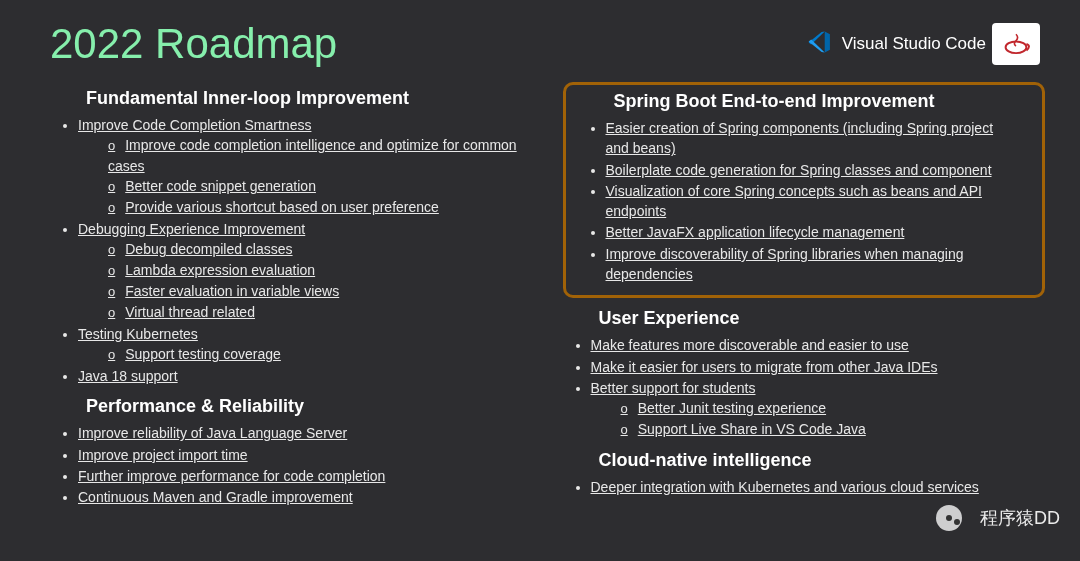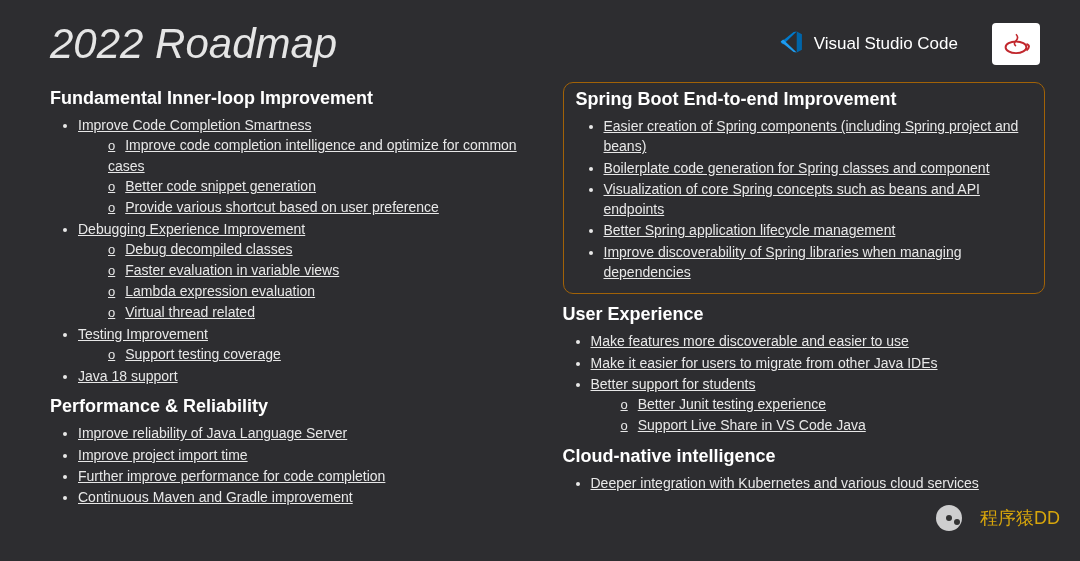--- a/index.html
+++ b/index.html
@@ -14,27 +14,26 @@
     }
     .header {
       display: flex;
       align-items: center;
       justify-content: space-between;
       padding: 20px 40px 10px 50px;
     }
     .title {
       font-size: 42px;
       font-weight: 300;
-      color: #e5e5e5;
-      font-style: italic;
+      color: #86efac;
     }
     .right-brand {
       display: flex;
       align-items: center;
-      gap: 34px;
+      gap: 6px;
     }
     .vsc-wrap {
       display: flex;
       align-items: center;
       gap: 10px;
     }
     .vsc-label { font-size: 17px; color:#fff; }
     .java-badge {
       width: 48px;
       height: 42px;
@@ -49,53 +48,54 @@
       padding: 0 35px 0 50px;
       gap: 30px;
     }
     .col { flex: 1; }
     .section-title {
       font-size: 18px;
       font-weight: 600;
       color: #fff;
       margin-top: 10px;
       margin-bottom: 6px;
+      margin-left: 36px;
     }
     ul.lvl1 {
       list-style: disc;
       padding-left: 28px;
       font-size: 14px;
       line-height: 1.45;
       text-decoration: underline;
     }
     ul.lvl1 > li { margin-bottom: 1px; }
     ul.lvl2 {
       list-style: none;
       padding-left: 30px;
     }
     ul.lvl2 > li::before {
       content: "o";
       margin-right: 10px;
       font-size: 13px;
     }
     .highlight-box {
-      border: 1px solid #a16207;
+      border: 3px solid #a16207;
       border-radius: 10px;
       padding: 6px 24px 10px 12px;
       margin-top: 4px;
     }
     .highlight-box .section-title { margin-top: 0; }
     .watermark {
       position: absolute;
       right: 20px;
       bottom: 30px;
       display: flex;
       align-items: center;
       gap: 18px;
-      color: #eab308;
+      color: #ffffff;
       font-size: 18px;
       opacity: 0.9;
     }
     .wm-circle {
       width: 26px; height: 26px; border-radius: 50%;
       background: rgba(255,255,255,0.85);
       display:flex;align-items:center;justify-content:center;
     }
     .wm-dot { width:6px; height:6px; border-radius:50%; background:#333; box-shadow: 8px 4px 0 #333; }
   </style>
@@ -132,26 +132,26 @@
       <li><span>Improve Code Completion Smartness</span>
         <ul class="lvl2">
           <li><span>Improve code completion intelligence and optimize for common cases</span></li>
           <li><span>Better code snippet generation</span></li>
           <li><span>Provide various shortcut based on user preference</span></li>
         </ul>
       </li>
       <li><span>Debugging Experience Improvement</span>
         <ul class="lvl2">
           <li><span>Debug decompiled classes</span></li>
+          <li><span>Lambda expression evaluation</span></li>
           <li><span>Faster evaluation in variable views</span></li>
-          <li><span>Lambda expression evaluation</span></li>
           <li><span>Virtual thread related</span></li>
         </ul>
       </li>
-      <li><span>Testing Improvement</span>
+      <li><span>Testing Kubernetes</span>
         <ul class="lvl2">
           <li><span>Support testing coverage</span></li>
         </ul>
       </li>
       <li><span>Java 18 support</span></li>
     </ul>
 
     <div class="section-title">Performance &amp; Reliability</div>
     <ul class="lvl1">
       <li><span>Improve reliability of Java Language Server</span></li>
@@ -164,21 +164,21 @@
     </ul>
   </div>
 
   <div class="col">
     <div class="highlight-box">
       <div class="section-title">Spring Boot End-to-end Improvement</div>
       <ul class="lvl1">
         <li><span>Easier creation of Spring components (including Spring project and beans)</span></li>
         <li><span>Boilerplate code generation for Spring classes and component</span></li>
         <li><span>Visualization of core Spring concepts such as beans and API endpoints</span></li>
-        <li><span>Better Spring application lifecycle management</span></li>
+        <li><span>Better JavaFX application lifecycle management</span></li>
         <li><span>Improve discoverability of Spring libraries when managing dependencies</span></li>
       </ul>
     </div>
 
     <div class="section-title">User Experience</div>
     <ul class="lvl1">
       <li><span>Make features more discoverable and easier to use</span></li>
       <li><span>Make it easier for users to migrate from other Java IDEs</span></li>
       <li><span>Better support for students</span>
         <ul class="lvl2">

